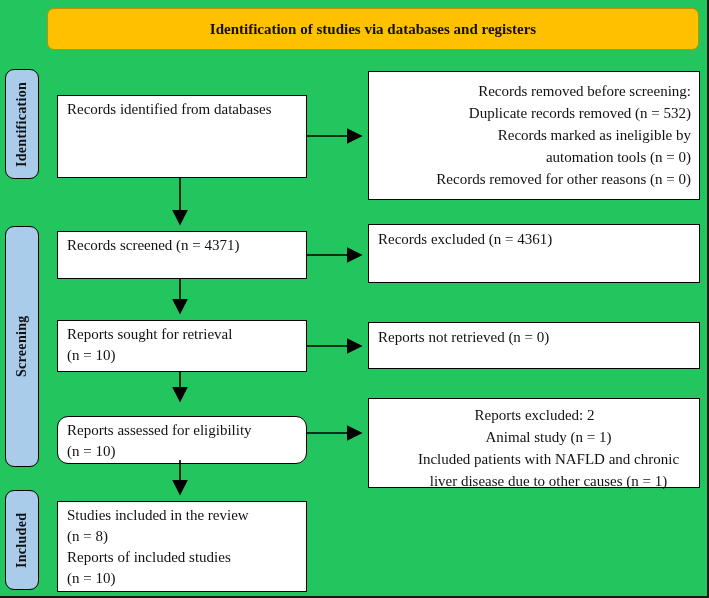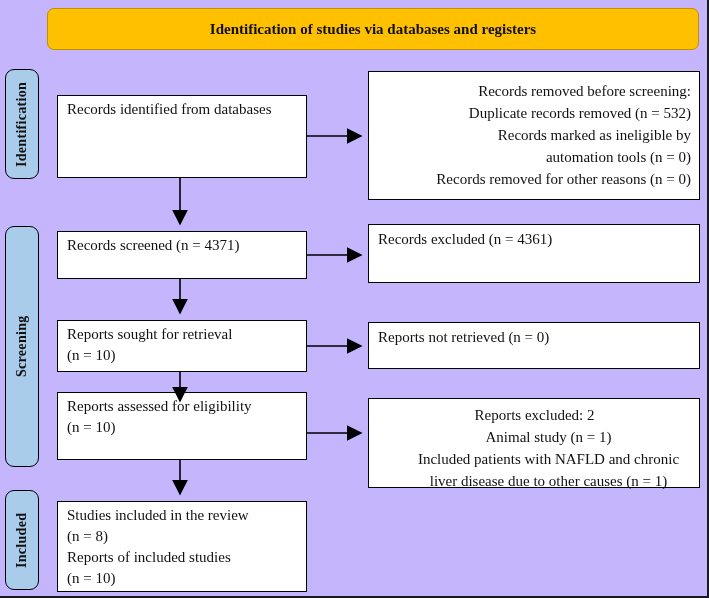--- a/index.html
+++ b/index.html
@@ -1,19 +1,19 @@
 <!DOCTYPE html>
 <html style="--header-bg: #FFC000; --header-border: #BF9000; --stage-bg: #A9CCEB; --box-border: #000000; --arrow: #000000;"><head>
 <meta charset="utf-8">
 <style>
   html,body{margin:0;padding:0;background:#fff;}
   .canvas{
     position:relative;
     width:709px;height:598px;
-    background:#c4b5fd;
+    background:#22c55e;
     font-family:"Liberation Serif","DejaVu Serif",serif;
     color:#111;
     box-sizing:border-box;
     border-right:2px solid #1a1a1a;
     border-bottom:2px solid #1a1a1a;
     overflow:hidden;
   }
   .abs{position:absolute;box-sizing:border-box;}
   .banner{
     left:47px;top:8px;width:652px;height:42px;
@@ -43,21 +43,21 @@
     font-size:15px;line-height:21px;
     display:flex;flex-direction:column;justify-content:flex-start;
     padding:3px 8px 3px 9px;
   }
   .node .line{white-space:nowrap;}
   .main{left:57px;width:250px;}
   .side{left:368px;width:332px;line-height:22px;}
   .b-identified{top:95px;height:83px;}
   .b-screened{top:231px;height:48px;}
   .b-sought{top:320px;height:52px;}
-  .b-assessed{top:392px;height:68px;}
+  .b-assessed{top:416px;height:48px;border-radius:11px;}
   .b-included{top:501px;height:91px;}
   .s-removed{top:71px;height:129px;justify-content:flex-start;padding-top:8px;text-align:right;}
   .s-recexcl{top:224px;height:59px;}
   .s-notret{top:322px;height:47px;}
   .s-repexcl{top:398px;height:90px;justify-content:flex-start;padding-top:5px;text-align:center;}
   .indent{padding-left:28px;}
   .arrow-layer{left:0;top:0;width:709px;height:598px;pointer-events:none;}
 </style>
 </head>
 <body>

